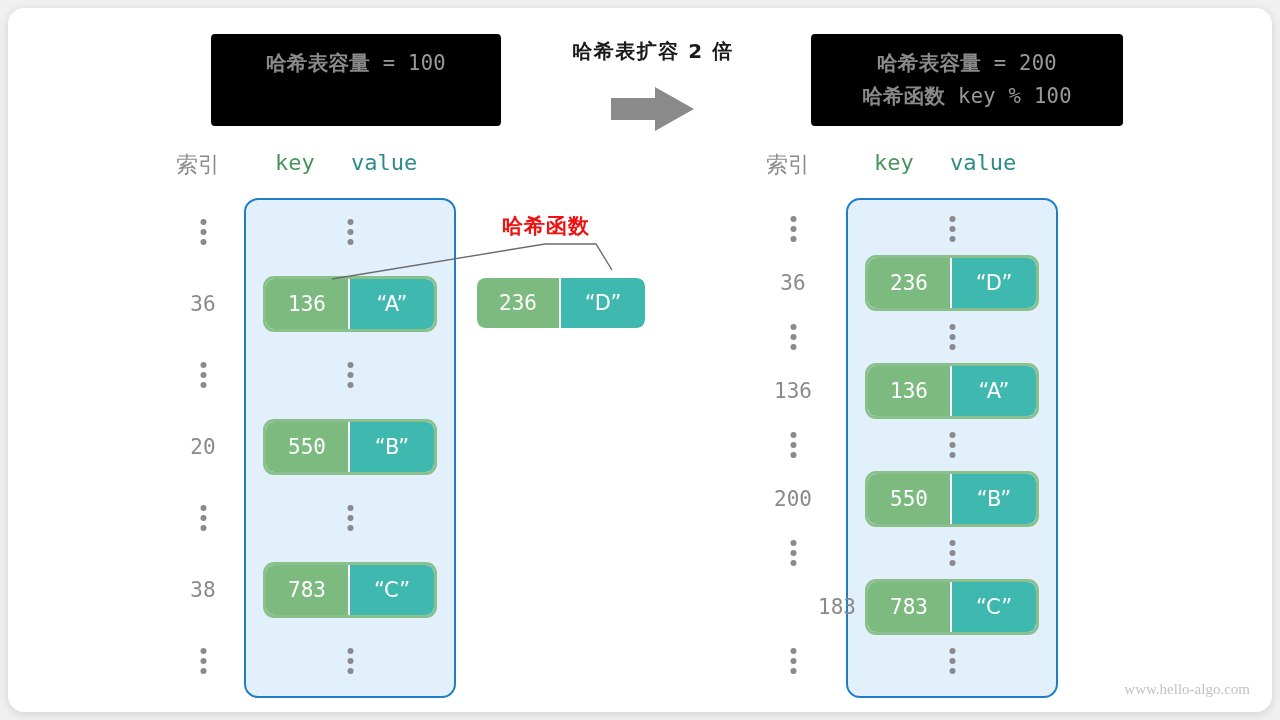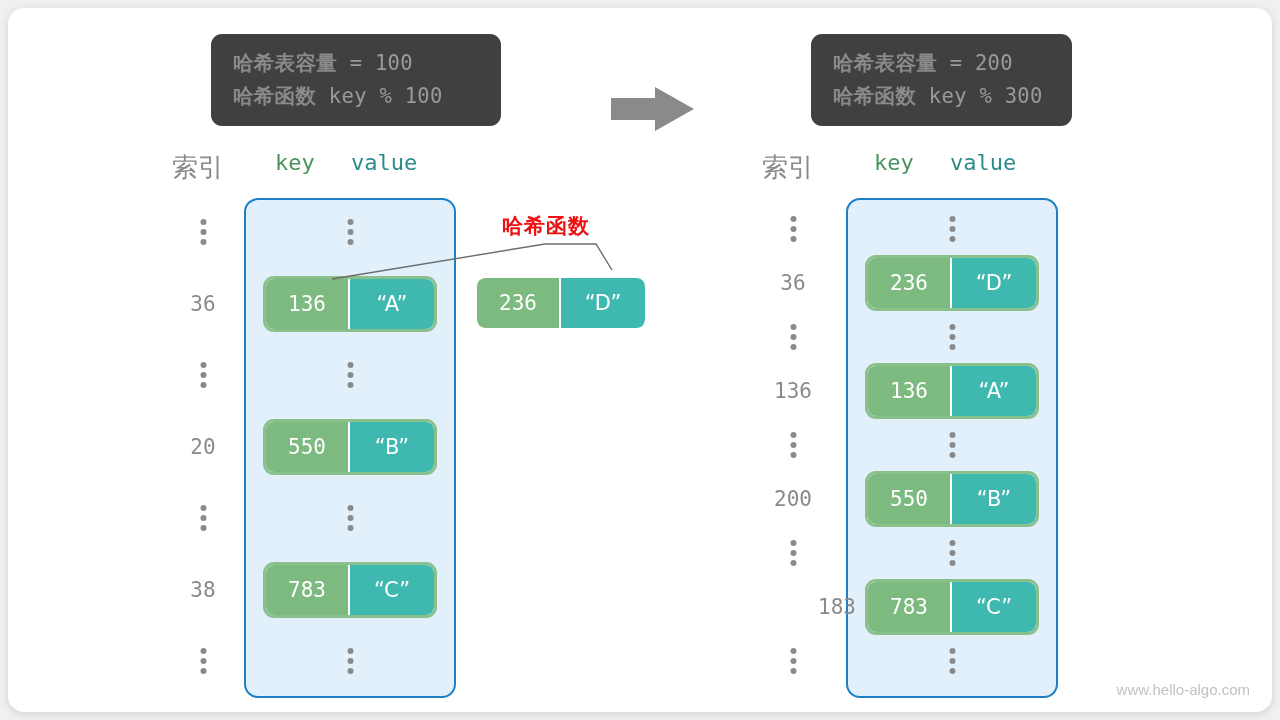--- a/index.html
+++ b/index.html
@@ -21,27 +21,28 @@
     height: 704px;
     background: #ffffff;
     border-radius: 16px;
     box-shadow: 0 2px 10px rgba(0,0,0,0.13);
     overflow: hidden;
   }
 
   
   .info-box {
     position: absolute;
-    background: #404040;
-    border-radius: 11px;
+    background: #000000;
+    border-radius: 4px;
     padding: 13px 22px 15px 22px;
     box-sizing: border-box;
+    text-align: center;
   }
   .info-left  { left: 203px; top: 26px; width: 290px; height: 92px; }
-  .info-right { left: 803px; top: 26px; width: 261px; height: 92px; }
+  .info-right { left: 803px; top: 26px; width: 312px; height: 92px; }
   .info-line {
     font-size: 20.5px;
     line-height: 33px;
     white-space: pre;
     color: #8f8f8f;
     font-family: "DejaVu Sans Mono", "Liberation Mono", monospace;
     font-weight: bold;
     letter-spacing: 0.3px;
   }
   .info-line .cjk {
@@ -72,21 +73,21 @@
     top: 76px;
     width: 90px;
     height: 50px;
   }
   .hdr-index {
     position: absolute;
     width: 70px;
     text-align: center;
     color: #8a8a8a;
     font-family: Liberation Serif, serif;
-    font-size: 26px;
+    font-size: 22px;
   }
   .hdr-key {
     position: absolute;
     color: #49945c;
     font-size: 22px;
     font-family: "DejaVu Sans Mono", "Liberation Mono", monospace;
   }
   .hdr-value {
     position: absolute;
     color: #2e8b8b;
@@ -173,42 +174,42 @@
     pointer-events: none;
   }
 
   
   .watermark {
     position: absolute;
     right: 22px;
     bottom: 14px;
     color: #c2c2c2;
     font-size: 15px;
-    font-family: Liberation Sans, sans-serif;
+    font-family: Liberation Serif, serif;
   }
 </style>
 </head>
 <body>
 
 <div class="page-card">
 
   <div class="info-box info-left">
     <div class="info-line"><span class="cjk">哈希表容量</span><span class="mono"> = 100</span></div>
-    <div class="info-line"><span class="cjk">哈希函数</span><span class="mono"> key % 100</span></div>
   </div>
 
+  <div class="center-title">哈希表扩容 2 倍</div>
   <div class="arrow-wrap">
     <svg width="90" height="50" viewBox="0 0 90 50">
       <polygon points="3,14 47,14 47,3 86,25 47,47 47,36 3,36" fill="#8a8a8a"></polygon>
     </svg>
   </div>
 
   <div class="info-box info-right">
     <div class="info-line"><span class="cjk">哈希表容量</span><span class="mono"> = 200</span></div>
-    <div class="info-line"><span class="cjk">哈希函数</span><span class="mono"> key % 300</span></div>
+    <div class="info-line"><span class="cjk">哈希函数</span><span class="mono"> key % 100</span></div>
   </div>
 
   <div class="hdr-index" style="left:155px; top:142px;">索引</div>
   <div class="hdr-key" style="left:267px; top:142px;">key</div>
   <div class="hdr-value" style="left:343px; top:142px;">value</div>
 
   <div class="hdr-index" style="left:745px; top:142px;">索引</div>
   <div class="hdr-key" style="left:866px; top:142px;">key</div>
   <div class="hdr-value" style="left:942px; top:142px;">value</div>
 

